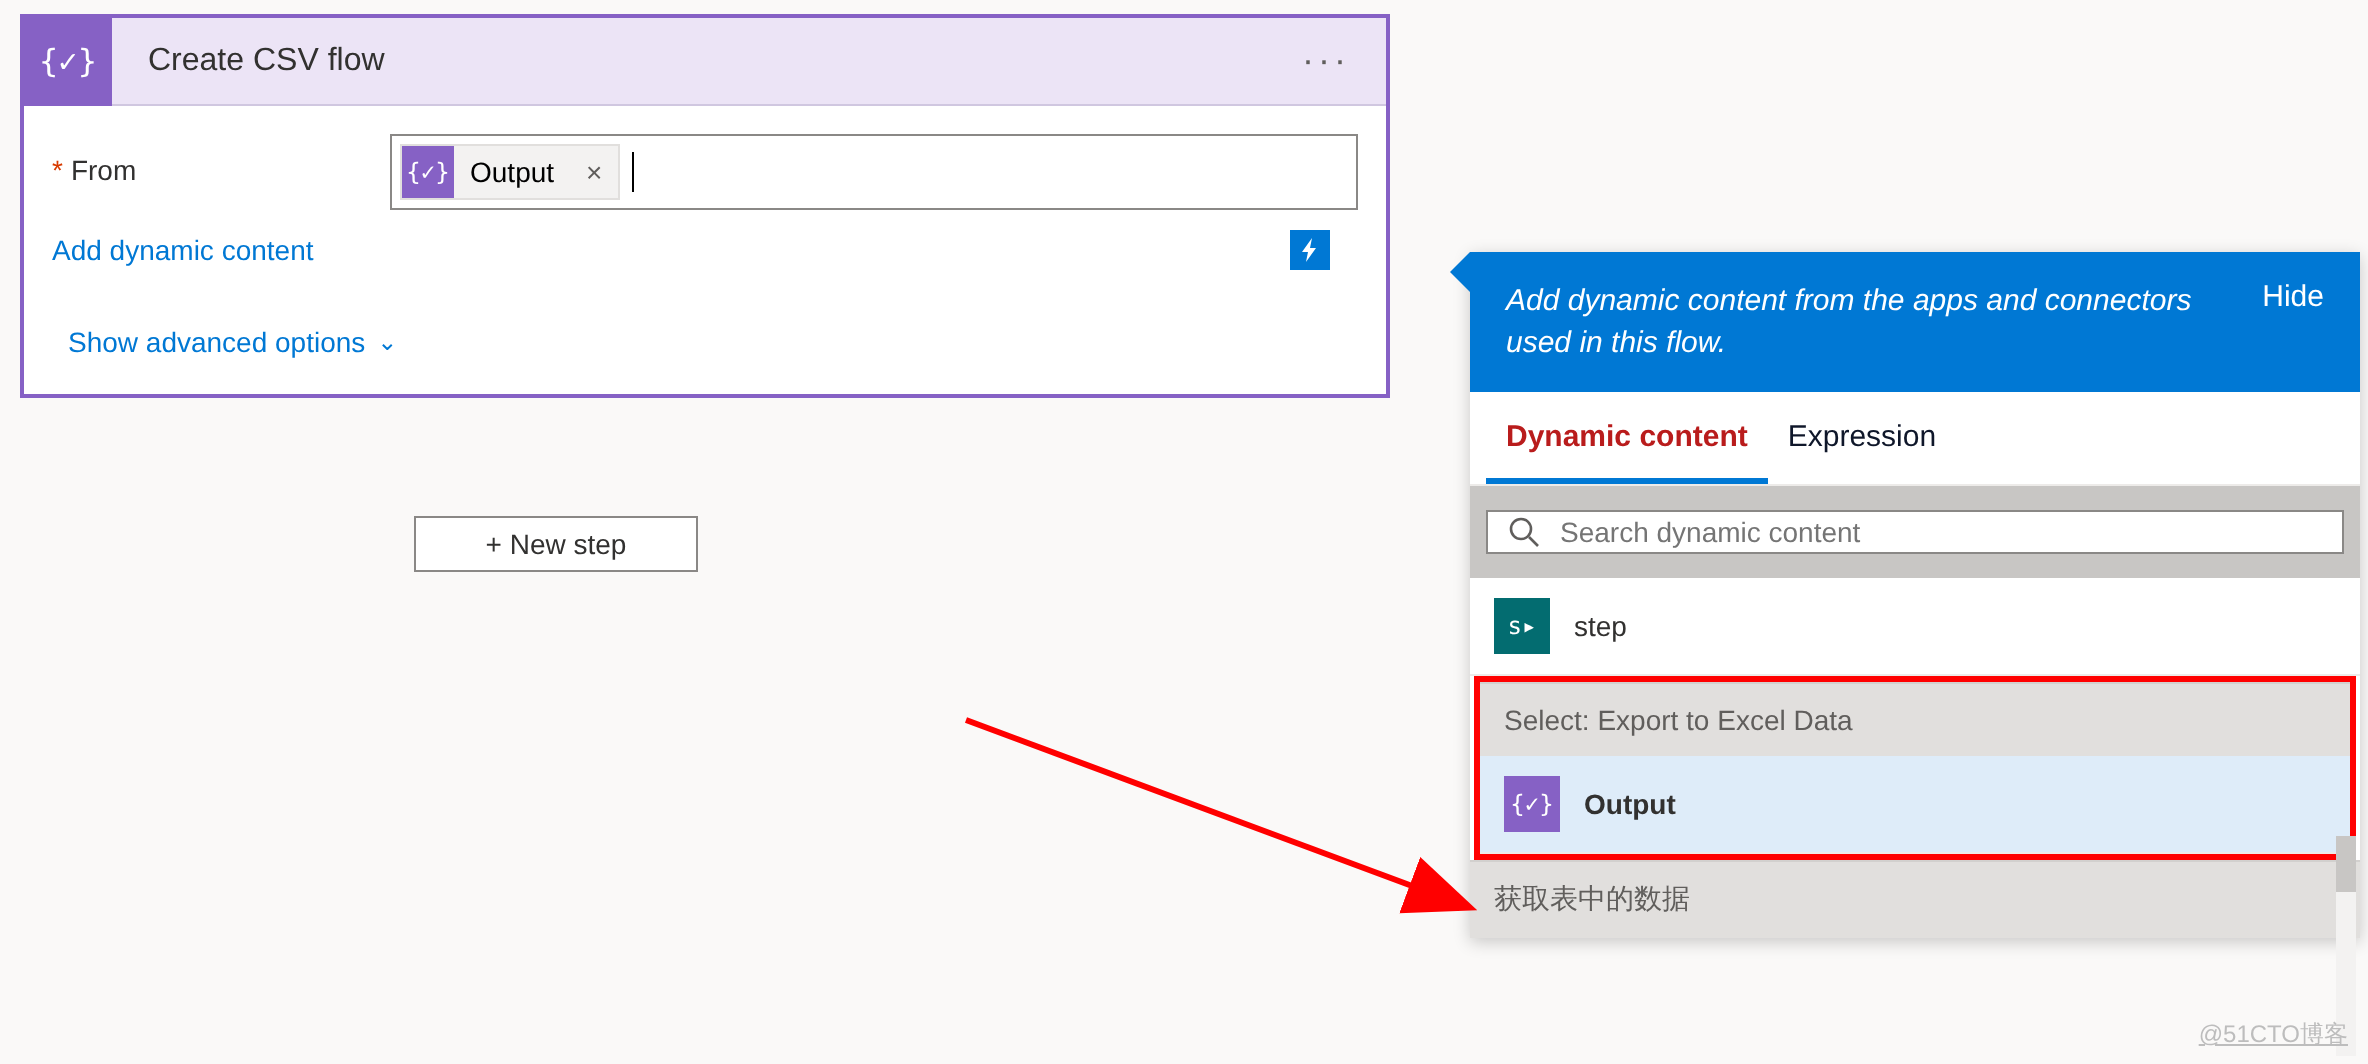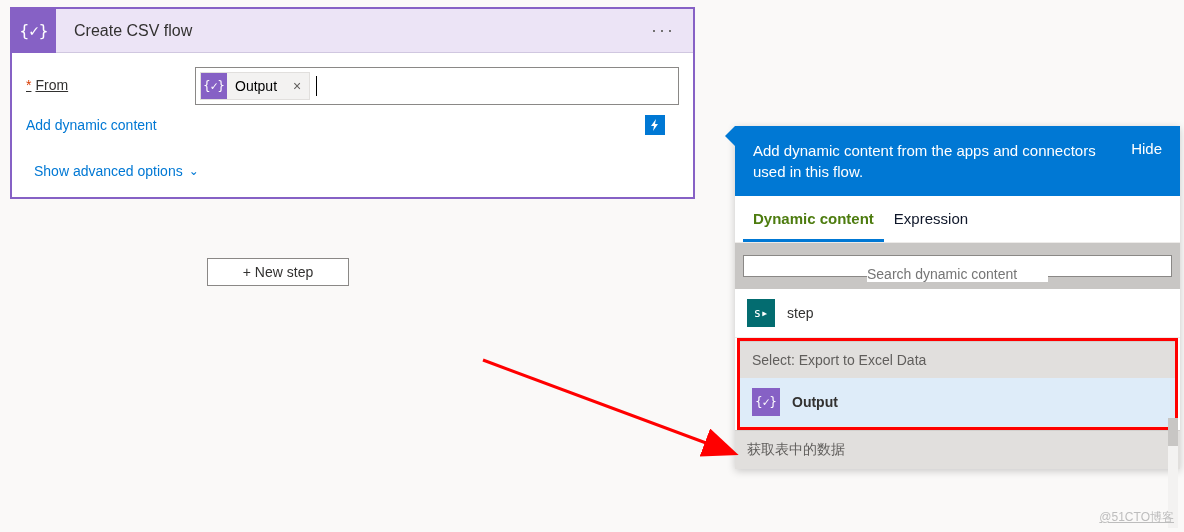--- a/index.html
+++ b/index.html
@@ -57,21 +57,20 @@
     .param-row {
       display: flex;
       align-items: flex-start;
       gap: 24px;
     }
     .param-label {
       width: 145px;
       padding-top: 10px;
       font-size: 14px;
       color: #323130;
-      text-decoration: underline;
     }
     .param-label::before {
       content: "*";
       color: #d83b01;
       margin-right: 4px;
     }
     .param-input-box {
       flex: 1;
       min-height: 38px;
       border: 1px solid #8a8886;
@@ -184,52 +183,51 @@
     }
     .panel-header {
       background: #0078d4;
       color: #fff;
       padding: 14px 18px;
       display: flex;
       align-items: flex-start;
       gap: 12px;
       font-size: 15px;
     }
-    .panel-header-text { flex: 1; line-height: 1.4; }
+    .panel-header-text { flex: 1; line-height: 1.4; font-style: italic; }
     .panel-hide { cursor: pointer; }
     .panel-tabs {
       display: flex;
       border-bottom: 1px solid #edebe9;
       padding: 0 8px;
     }
     .panel-tab {
       padding: 14px 10px 12px 10px;
       font-size: 15px;
       color: #323130;
       cursor: pointer;
     }
     .panel-tab.active {
       font-weight: 600;
       border-bottom: 3px solid #0078d4;
-      color: #4d7c0f;
+      color: #b91c1c;
     }
     .panel-tab.inactive { color: #0f172a; }
     .search-wrap {
       padding: 12px 8px;
       background: #c8c6c4;
     }
     .search-box {
       display: flex;
       align-items: center;
       background: #fff;
       border: 1px solid #8a8886;
       height: 22px;
       padding: 0 10px;
       gap: 10px;
-      flex-direction: column;
     }
     .search-icon { width: 16px; height: 16px; color: #605e5c; }
     .search-input {
       border: none;
       outline: none;
       flex: 1;
       font-size: 14px;
       color: #605e5c;
     }
     .group-header {

